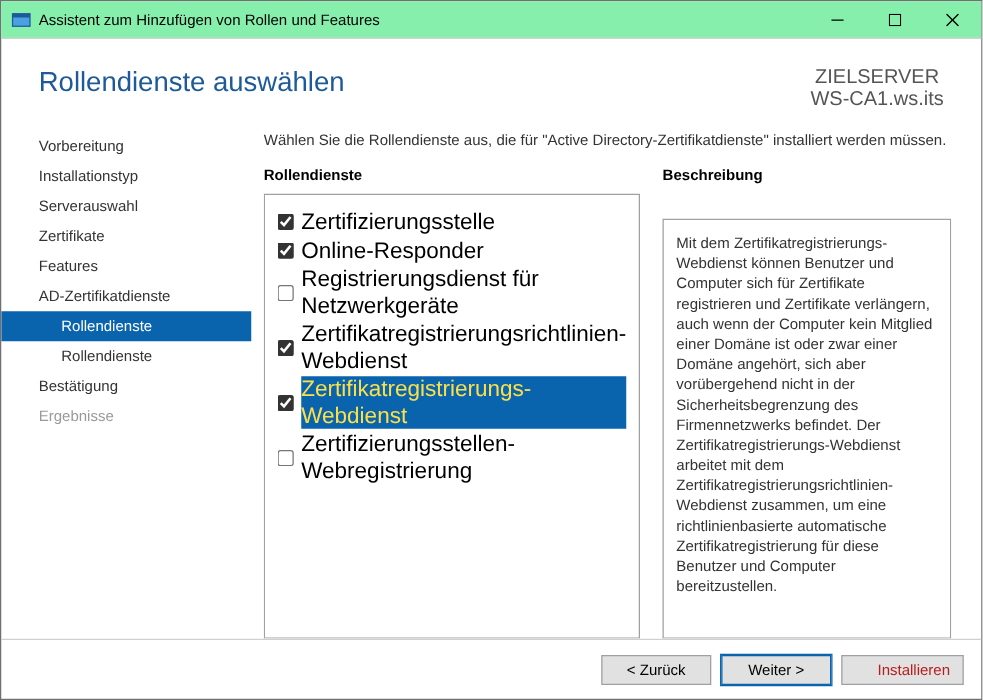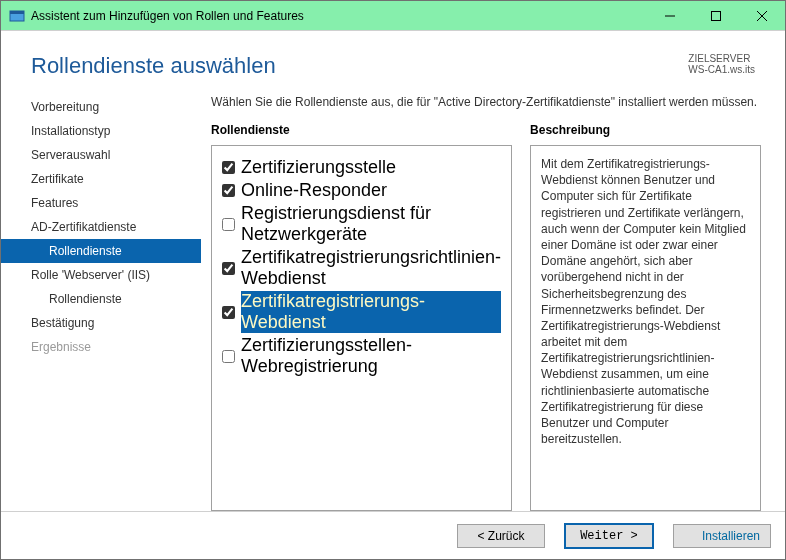--- a/index.html
+++ b/index.html
@@ -48,22 +48,22 @@
     justify-content: space-between;
     align-items: flex-start;
   }
   .header h1 {
     margin: 0;
     font-weight: 300;
     font-size: 22px;
     color: #1e5a99;
   }
   .target {
-    text-align: left;
-    font-size: 10px;
+    text-align: center;
+    font-size: 16px;
     color: #555;
   }
   .body {
     flex: 1;
     display: flex;
     padding: 0 10px 0 0;
     overflow: hidden;
   }
   .sidebar {
     width: 200px;
@@ -120,57 +120,57 @@
     gap: 6px;
   }
   .chkrow input[type=checkbox] {
     width: 13px; height: 13px;
     accent-color: #333;
     margin:0;
   }
   .chkrow .lbl { font-size: 18px; }
   .chkrow.selected .lbl {
     background: #0a64ad;
-    color: #fef9c3;
+    color: #fde047;
   }
   .descbox {
     border: 1px solid #a0a0a0;
     flex: 1;
     padding: 10px 10px;
     overflow: auto;
     font-size: 12px;
     color: #333;
     line-height: 1.35;
     background: #fff;
+    margin-top: 20px;
   }
   .footer {
     height: 48px;
     border-top: 1px solid #d0d0d0;
     display: flex;
     align-items: center;
     justify-content: flex-end;
     padding: 0 14px;
-    gap: 20px;
+    gap: 8px;
   }
   .btn {
     min-width: 88px;
     height: 24px;
     border: 1px solid #a0a0a0;
     background: #e1e1e1;
     font-size: 12px;
     padding: 0 10px;
     cursor: pointer;
   }
   .btn.primary {
     border: 1px solid #0a64ad;
     outline: 1px solid #0a64ad;
-    font-family: Liberation Mono, monospace;
   }
   .btn:disabled {
-    color: #0369a1;
+    color: #b91c1c;
     cursor: default;
     padding-left: 28px;
   }
 </style>
 </head>
 <body>
 
 <div class="window">
 
   <div class="titlebar">
@@ -210,21 +210,20 @@
   <div class="body">
 
     <div class="sidebar" id="sidebar">
         <div class="sb-item">Vorbereitung</div>
         <div class="sb-item">Installationstyp</div>
         <div class="sb-item">Serverauswahl</div>
         <div class="sb-item">Zertifikate</div>
         <div class="sb-item">Features</div>
         <div class="sb-item">AD-Zertifikatdienste</div>
         <div class="sb-item indent selected">Rollendienste</div>
-        <div class="sb-item">Rolle 'Webserver' (IIS)</div>
         <div class="sb-item indent">Rollendienste</div>
         <div class="sb-item">Bestätigung</div>
         <div class="sb-item disabled">Ergebnisse</div>
       </div>
 
     <div class="main">
       <div class="intro">Wählen Sie die Rollendienste aus, die für "Active Directory-Zertifikatdienste" installiert werden müssen.</div>
       <div class="cols">
         <div class="col-left">
           <div class="col-title">Rollendienste</div>

